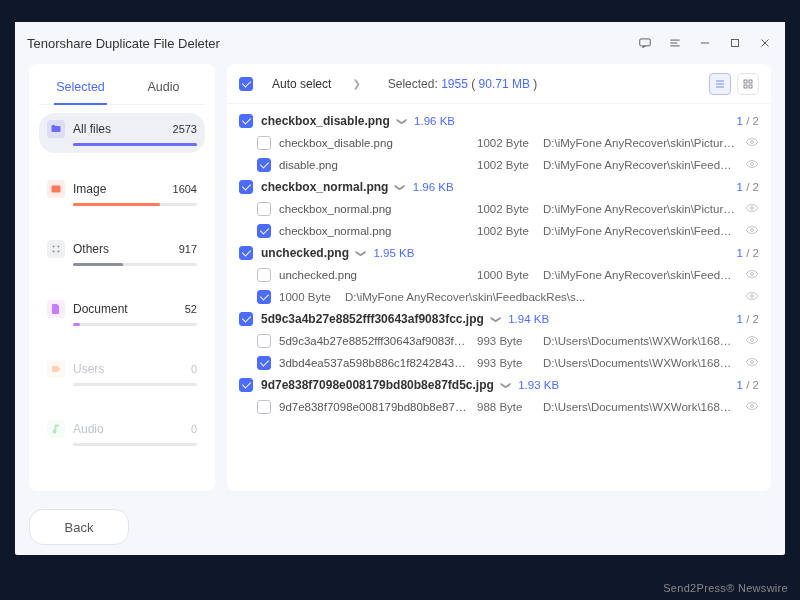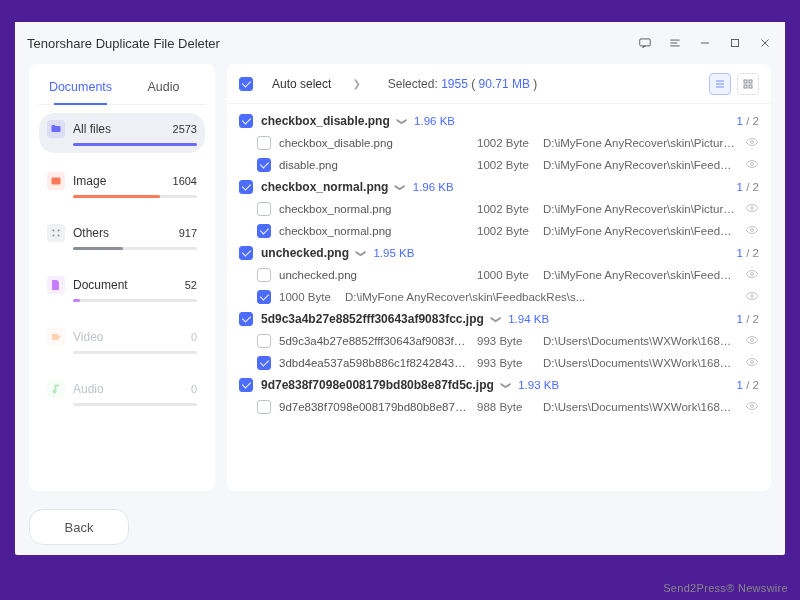--- a/index.html
+++ b/index.html
@@ -1,30 +1,30 @@
 <!DOCTYPE html>
 <html><head>
 <meta charset="utf-8">
 <style>
 * { margin:0; padding:0; box-sizing:border-box; font-family:-apple-system,BlinkMacSystemFont,"Segoe UI",Arial,sans-serif; }
 html,body { width:800px; height:600px; background:#000; overflow:hidden; }
-.canvas { width:800px; height:600px; background:#4c1d95; position:relative; }
+.canvas { width:800px; height:600px; background:#0f172a; position:relative; }
 .app { position:absolute; left:15px; top:22px; width:770px; height:533px; background:#f5f7fa; border-radius:2px; display:flex; flex-direction:column; }
 .titlebar { height:42px; display:flex; align-items:center; padding:0 12px; background:#f5f7fa; }
 .app-title { font-size:13px; color:#333; font-weight:400; }
 .title-actions { margin-left:auto; display:flex; align-items:center; gap:14px; }
 .title-icn { width:16px; height:16px; color:#555; display:flex; align-items:center; justify-content:center; cursor:pointer; }
 .title-icn svg { width:14px; height:14px; stroke:currentColor; fill:none; stroke-width:1.6; }
 .body { flex:1; display:flex; gap:12px; padding:0 14px 12px 14px; min-height:0; }
 .sidebar { width:186px; background:#fff; border-radius:8px; padding:10px 10px; display:flex; flex-direction:column; }
 .tabs { display:flex; border-bottom:1px solid #f0f0f0; margin-bottom:8px; }
 .tab { flex:1; text-align:center; font-size:12.5px; padding:6px 0 10px; color:#555; cursor:pointer; position:relative; }
 .tab.active { color:#4b6cff; font-weight:500; }
 .tab.active::after { content:""; position:absolute; left:18%; right:18%; bottom:-1px; height:2px; background:#4b6cff; }
-.cat { padding:7px 8px; border-radius:16px; margin-bottom:12px; }
+.cat { padding:7px 8px; border-radius:16px; margin-bottom:20px; }
 .cat.sel { background:#eef0f5; }
 .cat-row1 { display:flex; align-items:center; gap:8px; }
 .cat-icn { width:18px; height:18px; border-radius:4px; display:flex; align-items:center; justify-content:center; font-size:10px; }
 .cat-label { font-size:12px; color:#333; }
 .cat.inactive .cat-label, .cat.inactive .cat-count { color:#c0c4cc; }
 .cat-count { margin-left:auto; font-size:11px; color:#333; }
 .cat-bar { height:3px; background:#e8e8e8; border-radius:2px; margin:5px 0 0 26px; position:relative; }
 .cat-fill { position:absolute; left:0; top:0; bottom:0; border-radius:2px; }
 .main { flex:1; background:#fff; border-radius:8px; display:flex; flex-direction:column; min-width:0; }
 .main-head { height:40px; display:flex; align-items:center; padding:0 12px; gap:19px; border-bottom:1px solid #f2f3f5; font-size:12px; }
@@ -92,21 +92,21 @@
             <svg viewBox="0 0 24 24">
               <path d="M6 6l12 12M18 6L6 18"></path>
             </svg>
           </div>
       </div>
     </div>
 
     <div class="body">
       <div class="sidebar">
         <div class="tabs">
-          <div class="tab active">Documents</div>
+          <div class="tab active">Selected</div>
           <div class="tab">Audio</div>
         </div>
         <div id="cats">
             <div class="cat sel">
               <div class="cat-row1">
     <span class="cat-icn" style="background:#6b6cff22;color:#6b6cff">
                   <svg viewBox="0 0 24 24" width="12" height="12">
                     <path fill="currentColor" d="M3 6a2 2 0 012-2h4l2 2h8a2 2 0 012 2v8a2 2 0 01-2 2H5a2 2 0 01-2-2V6z"></path>
                   </svg>
                 </span>
@@ -162,21 +162,21 @@
                 <div class="cat-fill" style="width:6%;background:#c77dff"></div>
               </div>
             </div>
             <div class="cat inactive">
               <div class="cat-row1">
     <span class="cat-icn" style="background:#ffd1b322;color:#ffd1b3">
                   <svg viewBox="0 0 24 24" width="12" height="12">
                     <path fill="currentColor" d="M4 6h12v12H4zM16 10l4-2v8l-4-2z"></path>
                   </svg>
                 </span>
-    <span class="cat-label">Video</span>
+    <span class="cat-label">Users</span>
     <span class="cat-count">0</span>
   </div>
               <div class="cat-bar">
                 <div class="cat-fill" style="width:0%;background:#ffd1b3"></div>
               </div>
             </div>
             <div class="cat inactive">
               <div class="cat-row1">
     <span class="cat-icn" style="background:#b8e6c122;color:#b8e6c1">
                   <svg viewBox="0 0 24 24" width="12" height="12">

